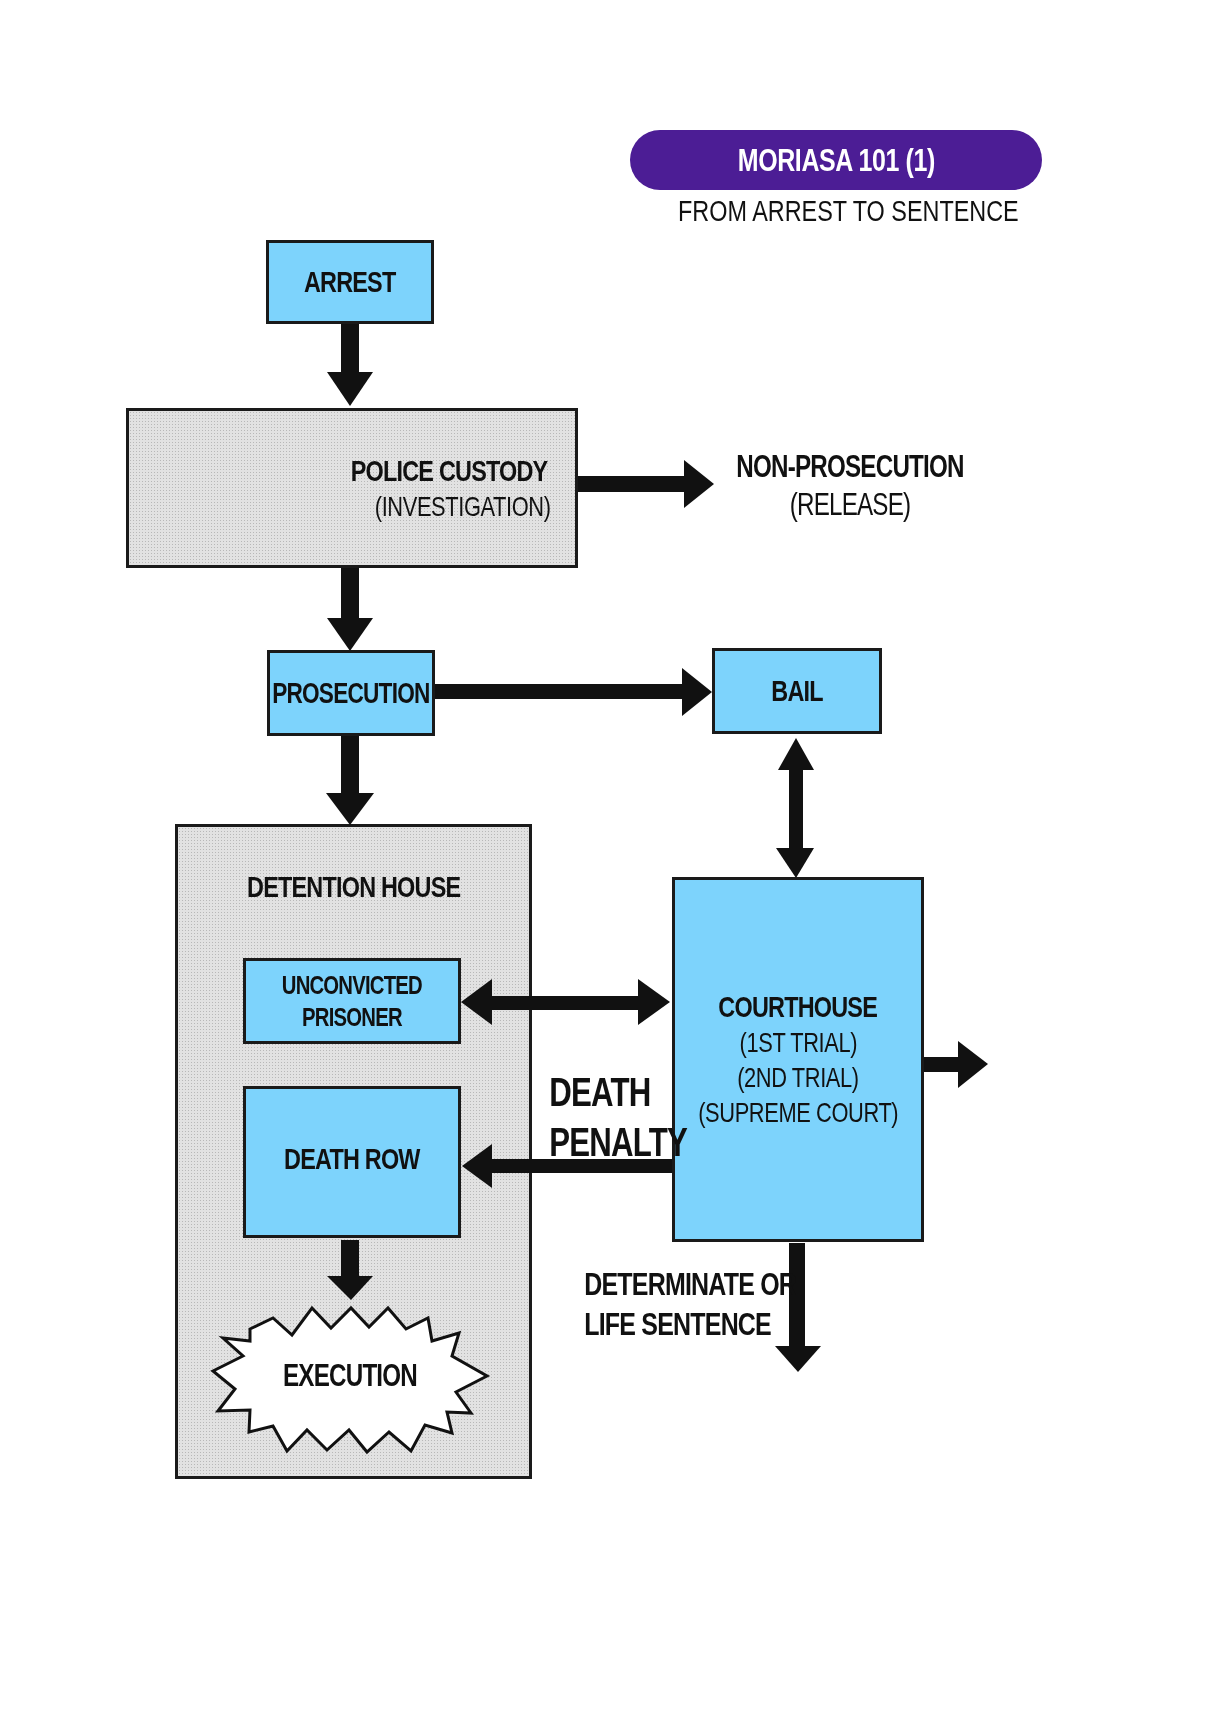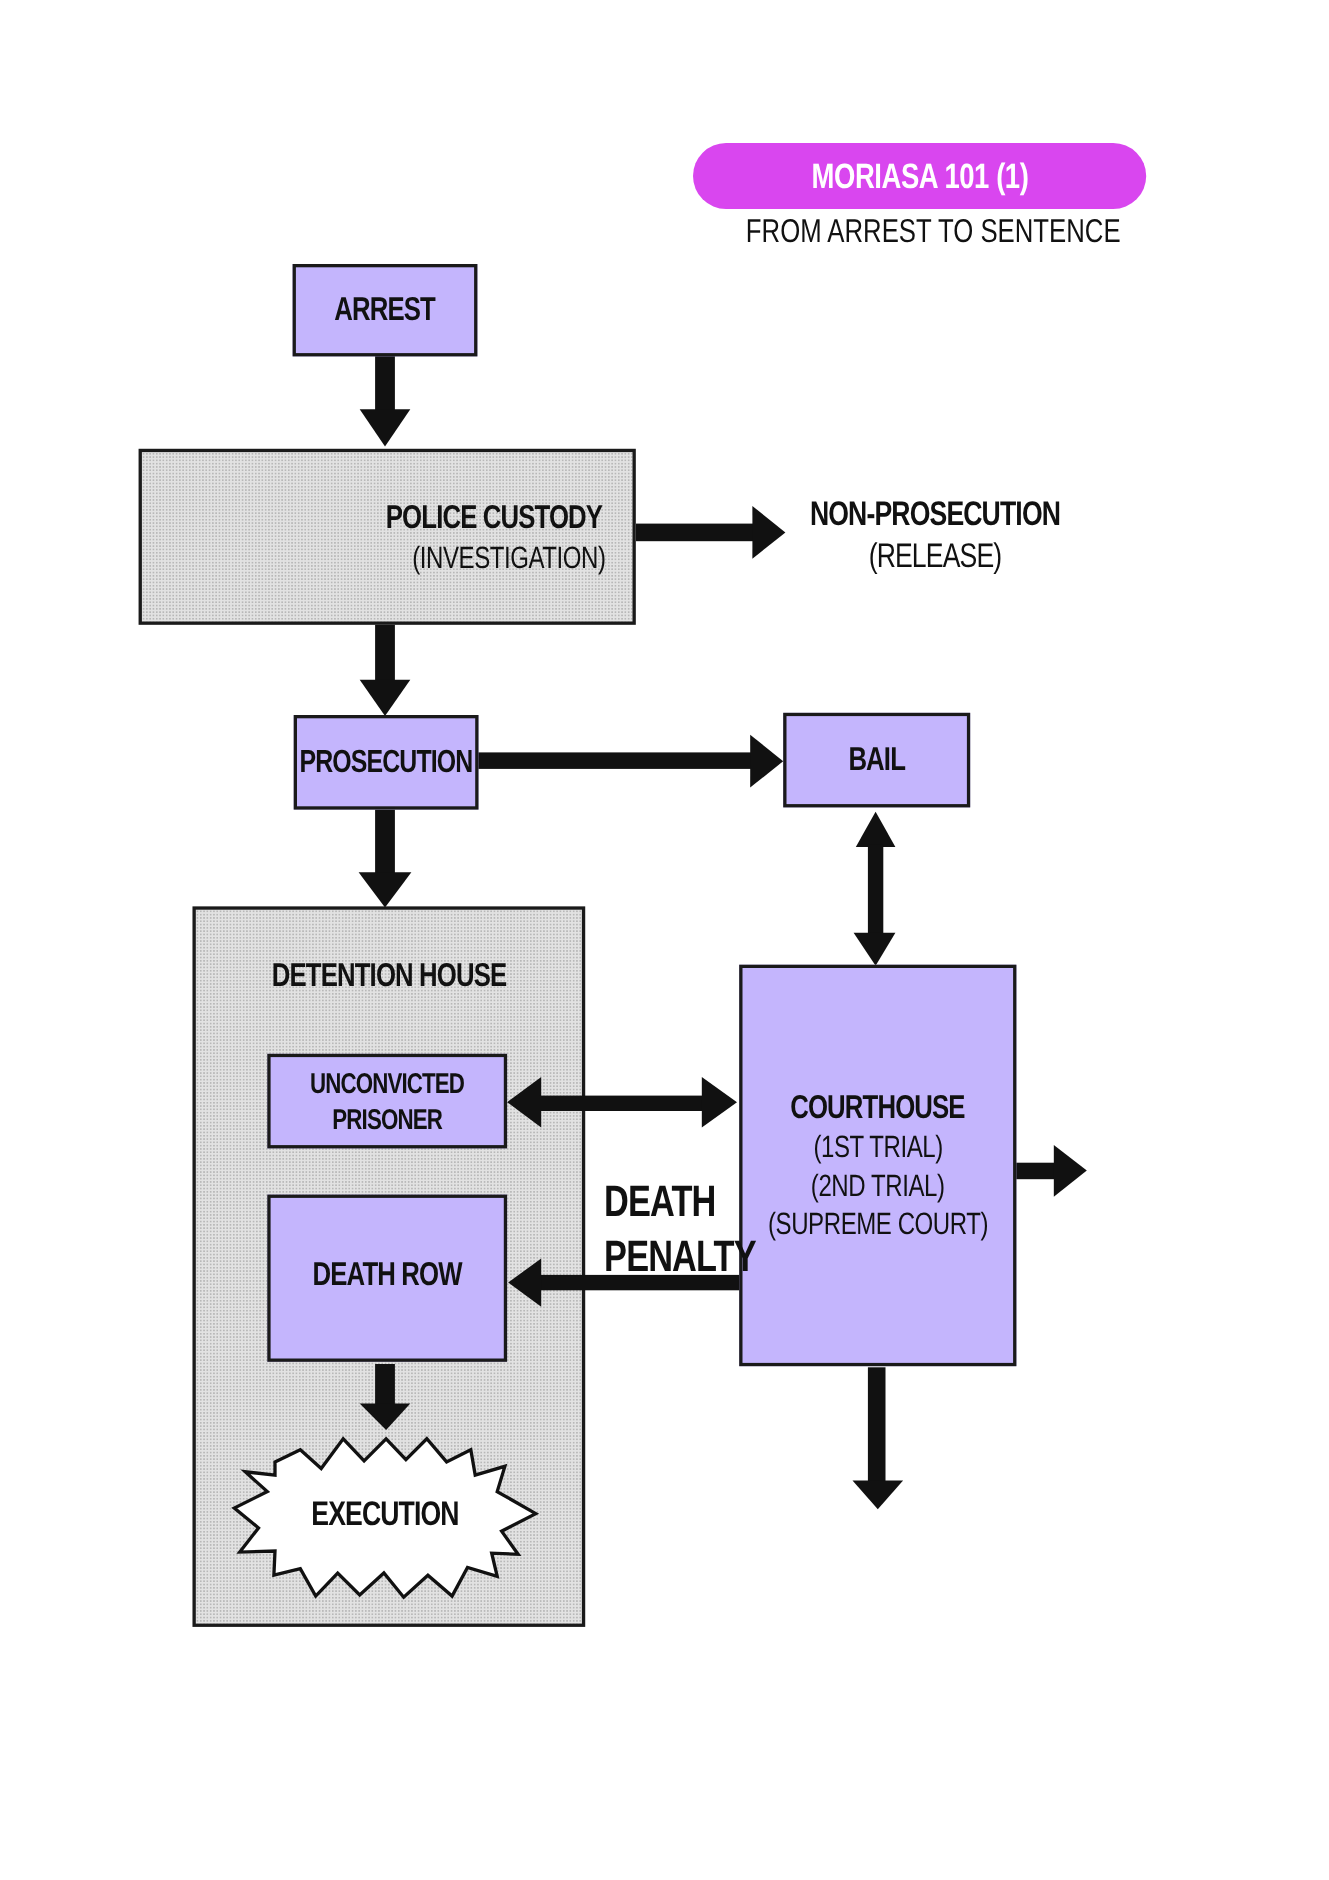--- a/index.html
+++ b/index.html
@@ -9,21 +9,21 @@
     height: 1709px;
     background: #ffffff;
     overflow: hidden;
     font-family: "Liberation Sans", "DejaVu Sans", sans-serif;
     color: #111;
   }
   .box {
     position: absolute;
     box-sizing: border-box;
     border: 3px solid #1a1a1a;
-    background: #c4b5fd;
+    background: #7dd3fc;
     display: flex;
     flex-direction: column;
     align-items: center;
     justify-content: center;
     text-align: center;
   }
   .shaded {
     background-color: #e2e2e2;
     background-image: radial-gradient(#b8b8b8 0.8px, transparent 1px);
     background-size: 3px 3px;
@@ -48,21 +48,21 @@
     text-align: center;
     font-weight: bold;
     font-size: 31px;
     line-height: 1.24;
     letter-spacing: -1px;
   }
   .label span { display: block; transform: scaleX(0.78); white-space: nowrap; }
   .pill {
     position: absolute;
     left: 630px; top: 130px; width: 412px; height: 60px;
-    background: #d946ef;
+    background: #4c1d95;
     border-radius: 30px;
     color: #ffffff;
     display: flex; align-items: center; justify-content: center;
   }
   .pill span { font-weight: bold; font-size: 32px; transform: scaleX(0.78); white-space: nowrap; letter-spacing: -0.5px; }
   .subtitle {
     position: absolute; left: 630px; top: 194px; width: 412px; text-align: center;
   }
   .subtitle span { display: inline-block; font-size: 30px; transform: scaleX(0.78); white-space: nowrap; }
   svg#arrows { position: absolute; left: 0; top: 0; }
@@ -188,15 +188,19 @@
     <div class="sub">(2ND TRIAL)</div>
     <div class="sub">(SUPREME COURT)</div>
   </div>
 
   <div class="label" style="left:536px; top:1068px; width:120px; font-size:40px;">
     <span>DEATH</span>
     <span>PENALTY</span>
   </div>
 
 
+  <div class="label" style="left:560px; top:1265px; width:220px; font-size:32px;">
+    <span>DETERMINATE OR</span>
+    <span>LIFE SENTENCE</span>
+  </div>
 
 
 </div>
 
 </body></html>

